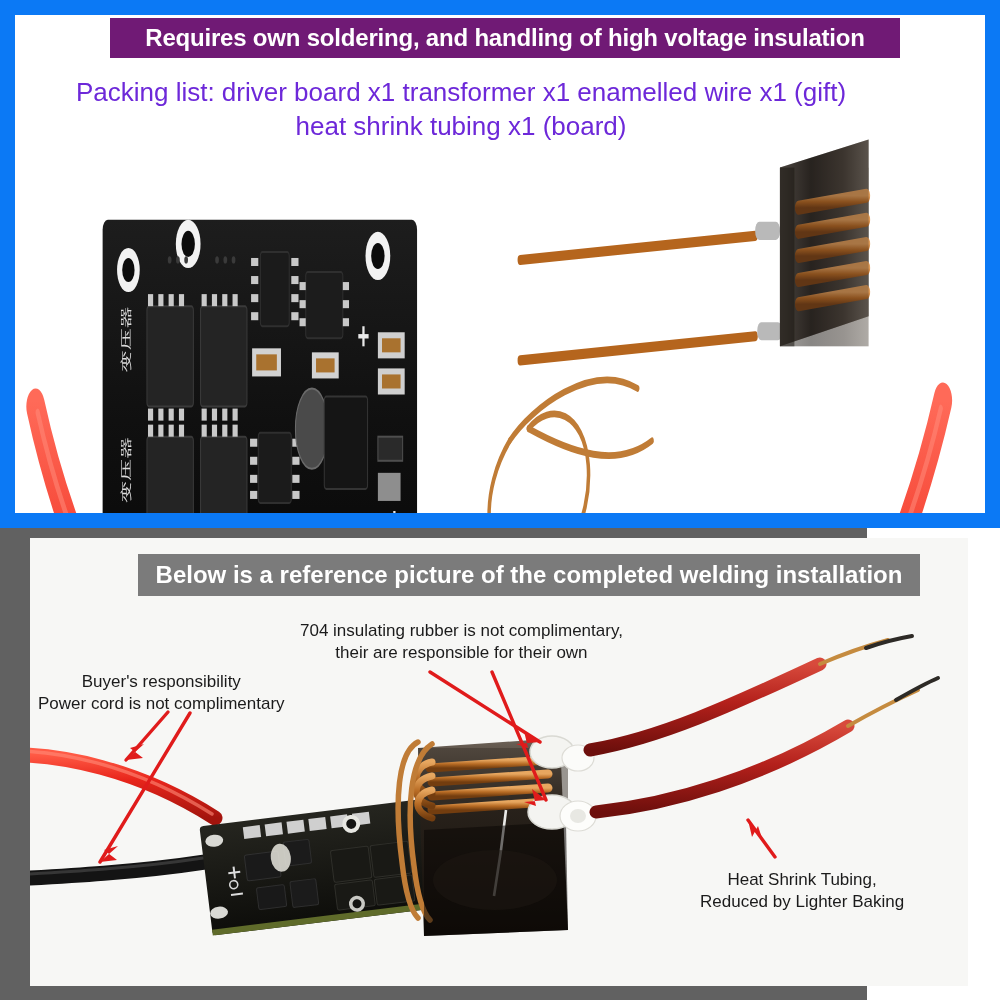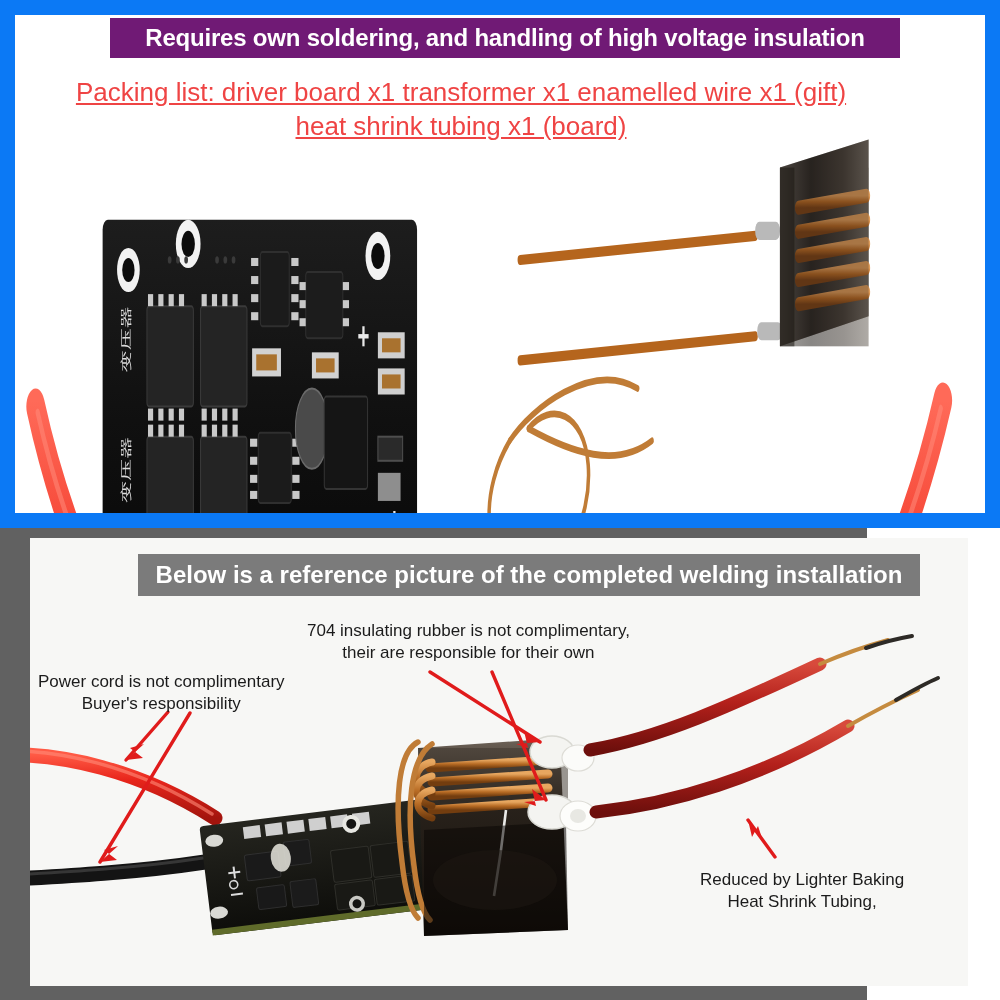--- a/index.html
+++ b/index.html
@@ -7,33 +7,33 @@
   #page{position:relative;width:1000px;height:1000px;overflow:hidden;background:#ffffff;}
 
   
   .top-panel{position:absolute;left:0;top:0;width:1000px;height:528px;background:#0b79f5;box-sizing:border-box;padding:15px;}
   .top-inner{position:relative;width:100%;height:100%;background:#ffffff;overflow:hidden;}
 
   .banner-blue{position:absolute;left:95px;top:3px;width:790px;height:40px;background:#701a75;
     display:flex;align-items:center;justify-content:center;}
   .banner-blue span{color:#fff;font-size:24px;font-weight:700;letter-spacing:-.2px;white-space:nowrap;}
 
-  .packing{position:absolute;left:0;top:60px;width:892px;text-align:center;color:#ef4444;
-    font-size:26px;line-height:1.32;font-weight:400;text-decoration:underline;}
+  .packing{position:absolute;left:0;top:60px;width:892px;text-align:center;color:#6d28d9;
+    font-size:26px;line-height:1.32;font-weight:400;}
 
   
   .bottom-panel{position:absolute;left:0;top:528px;width:867px;height:472px;background:#616161;box-sizing:border-box;}
   .bottom-photo{position:absolute;left:30px;top:10px;width:938px;height:448px;background:#f7f7f5;overflow:hidden;}
 
   .banner-gray{position:absolute;left:108px;top:16px;width:782px;height:42px;background:#7b7b7b;
     display:flex;align-items:center;justify-content:center;z-index:6;}
   .banner-gray span{color:#fff;font-size:24px;font-weight:700;white-space:nowrap;}
 
   .anno{position:absolute;color:#1b1b1b;font-size:17px;line-height:1.28;text-align:center;z-index:7;white-space:nowrap;}
-  .anno-704{left:300px;top:620px;margin-left:7px;}
+  .anno-704{left:300px;top:620px;}
   .anno-power{left:38px;top:671px;text-align:center;}
   .anno-heat{left:700px;top:869px;text-align:center;}
 
   .svg-layer{position:absolute;left:0;top:0;width:1000px;height:1000px;pointer-events:none;}
 </style>
 </head>
 <body>
 
 <div id="page">
 
@@ -409,22 +409,22 @@
     </div>
 
   </div>
 
   <div class="anno anno-704">
     <div>704 insulating rubber is not complimentary,</div>
     <div>their are responsible for their own</div>
   </div>
 
   <div class="anno anno-power">
+    <div>Buyer's responsibility</div>
     <div>Power cord is not complimentary</div>
-    <div>Buyer's responsibility</div>
   </div>
 
   <div class="anno anno-heat">
+    <div>Heat Shrink Tubing,</div>
     <div>Reduced by Lighter Baking</div>
-    <div>Heat Shrink Tubing,</div>
   </div>
 
 </div>
 
 </body></html>

